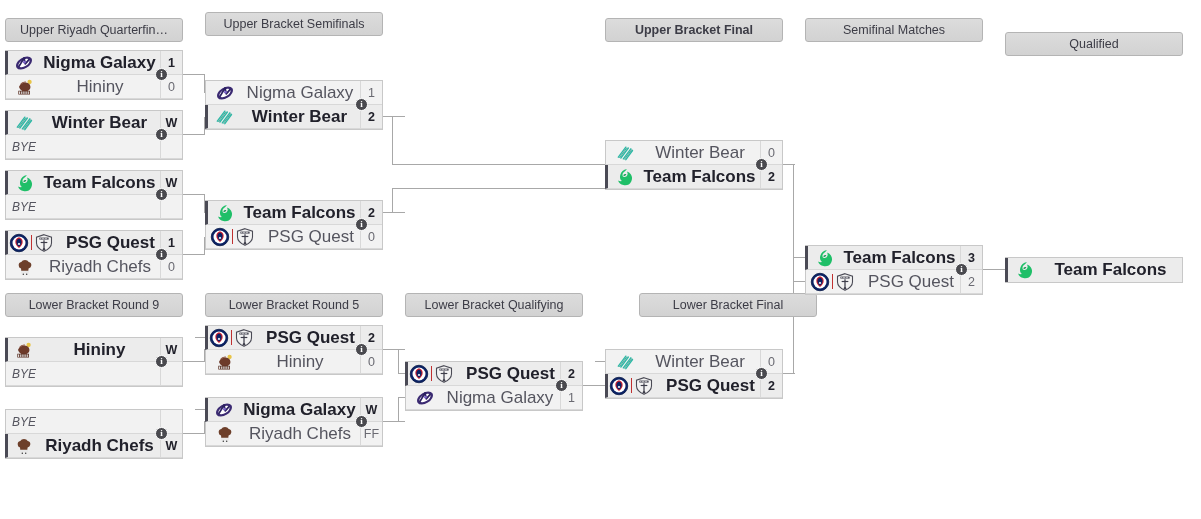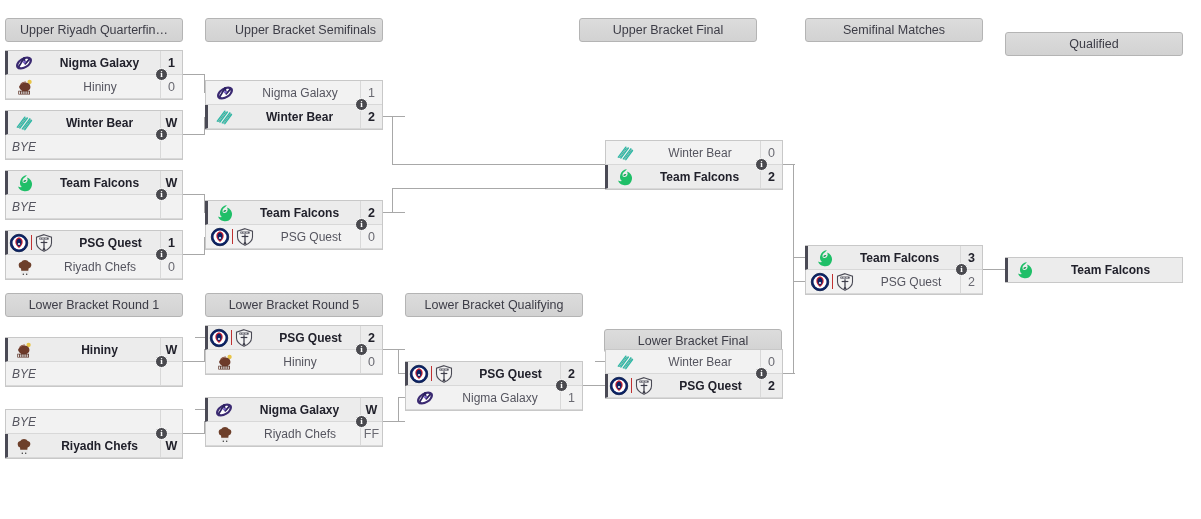--- a/index.html
+++ b/index.html
@@ -86,21 +86,21 @@
   }
   .logo { width: 20px; height: 20px; display: block; }
   .logo-sep {
     width: 1px; height: 15px;
     background: #c03030;
     margin: 0 2px;
   }
 
   .tname {
     flex: 1;
-    font-size: 12px;
+    font-size: 17px;
     color: #55555f;
     text-align: center;
     white-space: nowrap;
     overflow: hidden;
     text-overflow: ellipsis;
     padding: 0 2px;
   }
   .mrow.winner .tname { color: #21212b; font-weight: bold; }
   .match.single .tname { color: #21212b; font-weight: bold; }
 
@@ -181,28 +181,28 @@
       <div class="conn v" style="left: 398px; top: 349px; width: 1px; height: 24px;"></div>
       <div class="conn h" style="left: 383px; top: 421px; width: 22px; height: 1px;"></div>
       <div class="conn v" style="left: 398px; top: 397px; width: 1px; height: 24px;"></div>
       <div class="conn h" style="left: 398px; top: 373px; width: 7px; height: 1px;"></div>
       <div class="conn h" style="left: 398px; top: 397px; width: 7px; height: 1px;"></div>
       <div class="conn h" style="left: 583px; top: 385px; width: 22px; height: 1px;"></div>
       <div class="conn h" style="left: 595px; top: 361px; width: 10px; height: 1px;"></div>
     </div>
   <div id="round-layer">
       <div class="round-header" style="left: 5px; top: 18px;">Upper Riyadh Quarterfin…</div>
-      <div class="round-header" style="left: 205px; top: 18px; text-align: right;">Upper Bracket Semifinals</div>
-      <div class="round-header" style="left: 579px; top: 18px;">Upper Bracket Final</div>
+      <div class="round-header" style="left: 205px; top: 12px;">Upper Bracket Semifinals</div>
+      <div class="round-header" style="left: 605px; top: 18px; font-weight: bold;">Upper Bracket Final</div>
       <div class="round-header" style="left: 805px; top: 18px;">Semifinal Matches</div>
       <div class="round-header" style="left: 1005px; top: 32px;">Qualified</div>
-      <div class="round-header" style="left: 5px; top: 293px;">Lower Bracket Round 1</div>
+      <div class="round-header" style="left: 5px; top: 293px;">Lower Bracket Round 9</div>
       <div class="round-header" style="left: 205px; top: 293px;">Lower Bracket Round 5</div>
       <div class="round-header" style="left: 405px; top: 293px;">Lower Bracket Qualifying</div>
-      <div class="round-header" style="left: 604px; top: 293px; margin-top: 36px;">Lower Bracket Final</div>
+      <div class="round-header" style="left: 639px; top: 293px;">Lower Bracket Final</div>
     </div>
   <div id="match-layer">
       <div class="match" style="left: 5px; top: 50px;">
         <div class="mrow winner">
           <span class="logo-wrap">
             <svg class="logo" viewBox="0 0 24 24">
               <ellipse cx="12" cy="12" rx="10.5" ry="6.5" transform="rotate(-32 12 12)" fill="#3b2a72"></ellipse>
               <ellipse cx="12" cy="12" rx="7.5" ry="4" transform="rotate(-32 12 12)" fill="#ffffff"></ellipse>
               <path d="M6 16 L12 6 L13.5 13 L18 8" stroke="#2b2060" stroke-width="2.1" fill="none" stroke-linecap="round" stroke-linejoin="round"></path>
               <circle cx="12.5" cy="11" r="1.6" fill="#7b63c9"></circle>

